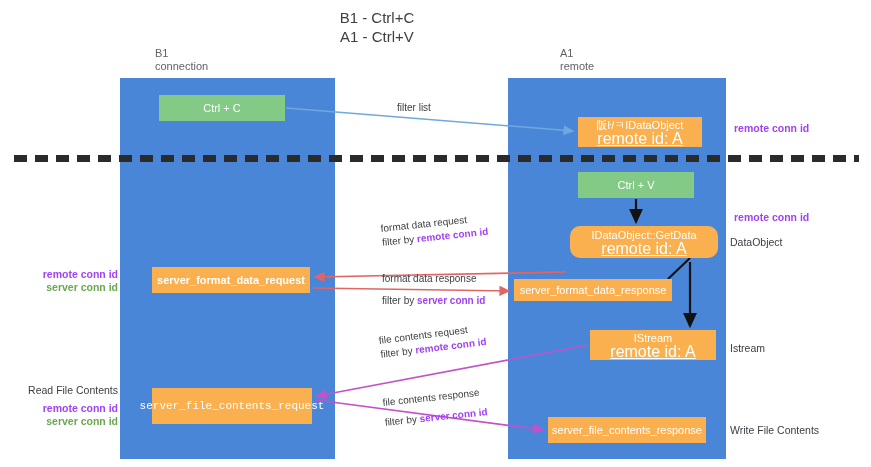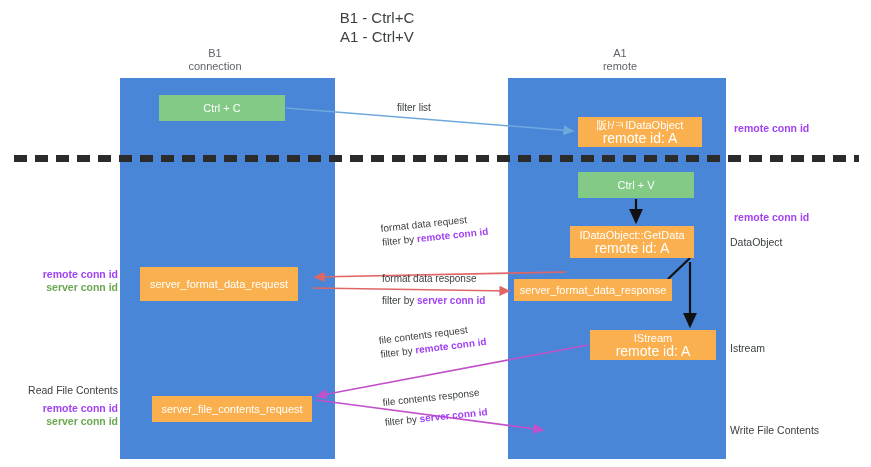--- a/index.html
+++ b/index.html
@@ -14,21 +14,21 @@
   .abs{position:absolute;}
 
   
   #title{
     left:0;top:8px;width:754px;text-align:center;
     font-size:15px;line-height:19px;color:#3c4043;
   }
 
   
   .colhead{
-    text-align:center;font-size:11px;line-height:13px;color:#5f6368;
+    text-align:left;font-size:11px;line-height:13px;color:#5f6368;
   }
   #head-b1{left:155px;top:47px;width:120px;}
   #head-a1{left:560px;top:47px;width:120px;}
 
   
   .lane{background:#4a86d8;}
   #lane-b1{left:120px;top:78px;width:215px;height:381px;}
   #lane-a1{left:508px;top:78px;width:218px;height:381px;}
 
   
@@ -39,32 +39,32 @@
   }
 
   
   .node{
     box-sizing:border-box;
     display:flex;flex-direction:column;
     align-items:center;justify-content:center;
     color:#ffffff;font-size:11px;line-height:13px;
     text-align:right;padding:11px 4px;
   }
-  .node .l2{font-size:14px;line-height:13px;}
+  .node .l2{font-size:16px;line-height:13px;text-decoration:underline;}
   .green{background:#82ca86;}
   .orange{background:#fbb04f;}
 
   #n-ctrlc{left:159px;top:95px;width:126px;height:26px;}
   #n-idataobject{left:578px;top:117px;width:124px;height:30px;}
   #n-ctrlv{left:578px;top:172px;width:116px;height:26px;}
-  #n-getdata{left:570px;top:226px;width:124px;height:32px;}
-  #n-fmt-req{left:140px;top:267px;width:158px;height:34px;}
+  #n-getdata{left:570px;top:226px;width:148px;height:32px;border-radius:10px;}
+  #n-fmt-req{left:152px;top:267px;width:158px;height:26px;font-weight:bold;}
   #n-fmt-resp{left:514px;top:279px;width:158px;height:20px;}
   #n-istream{left:590px;top:330px;width:126px;height:30px;}
-  #n-file-req{left:152px;top:396px;width:160px;height:26px;}
+  #n-file-req{left:152px;top:388px;width:160px;height:36px;font-family:Liberation Mono, monospace;}
   #n-file-resp{left:548px;top:417px;width:158px;height:26px;}
 
   
   .sidelbl{font-size:10.5px;line-height:13px;}
   .purple{color:#a142f4;font-weight:bold;}
   .green-t{color:#6aa84f;font-weight:bold;}
   .dark{color:#3c4043;}
 
   #lbl-r-remote1{left:734px;top:122px;}
   #lbl-r-remote2{left:734px;top:211px;}
@@ -173,20 +173,23 @@
 
   <div class="abs node orange" id="n-istream">
     <div>IStream</div>
     <div class="l2">remote id: A</div>
   </div>
 
   <div class="abs node orange" id="n-file-req">
     <div>server_file_contents_request</div>
   </div>
 
+  <div class="abs node orange" id="n-file-resp">
+    <div>server_file_contents_response</div>
+  </div>
 
   <div class="abs edgelbl" id="e-formatlist">
     <span>filter list</span>
   </div>
 
   <div class="abs edgelbl" id="e-fmt-req">
     <div>format data request</div>
     <div>
       <span>filter by </span><b class="purple">remote conn id</b>
     </div>

